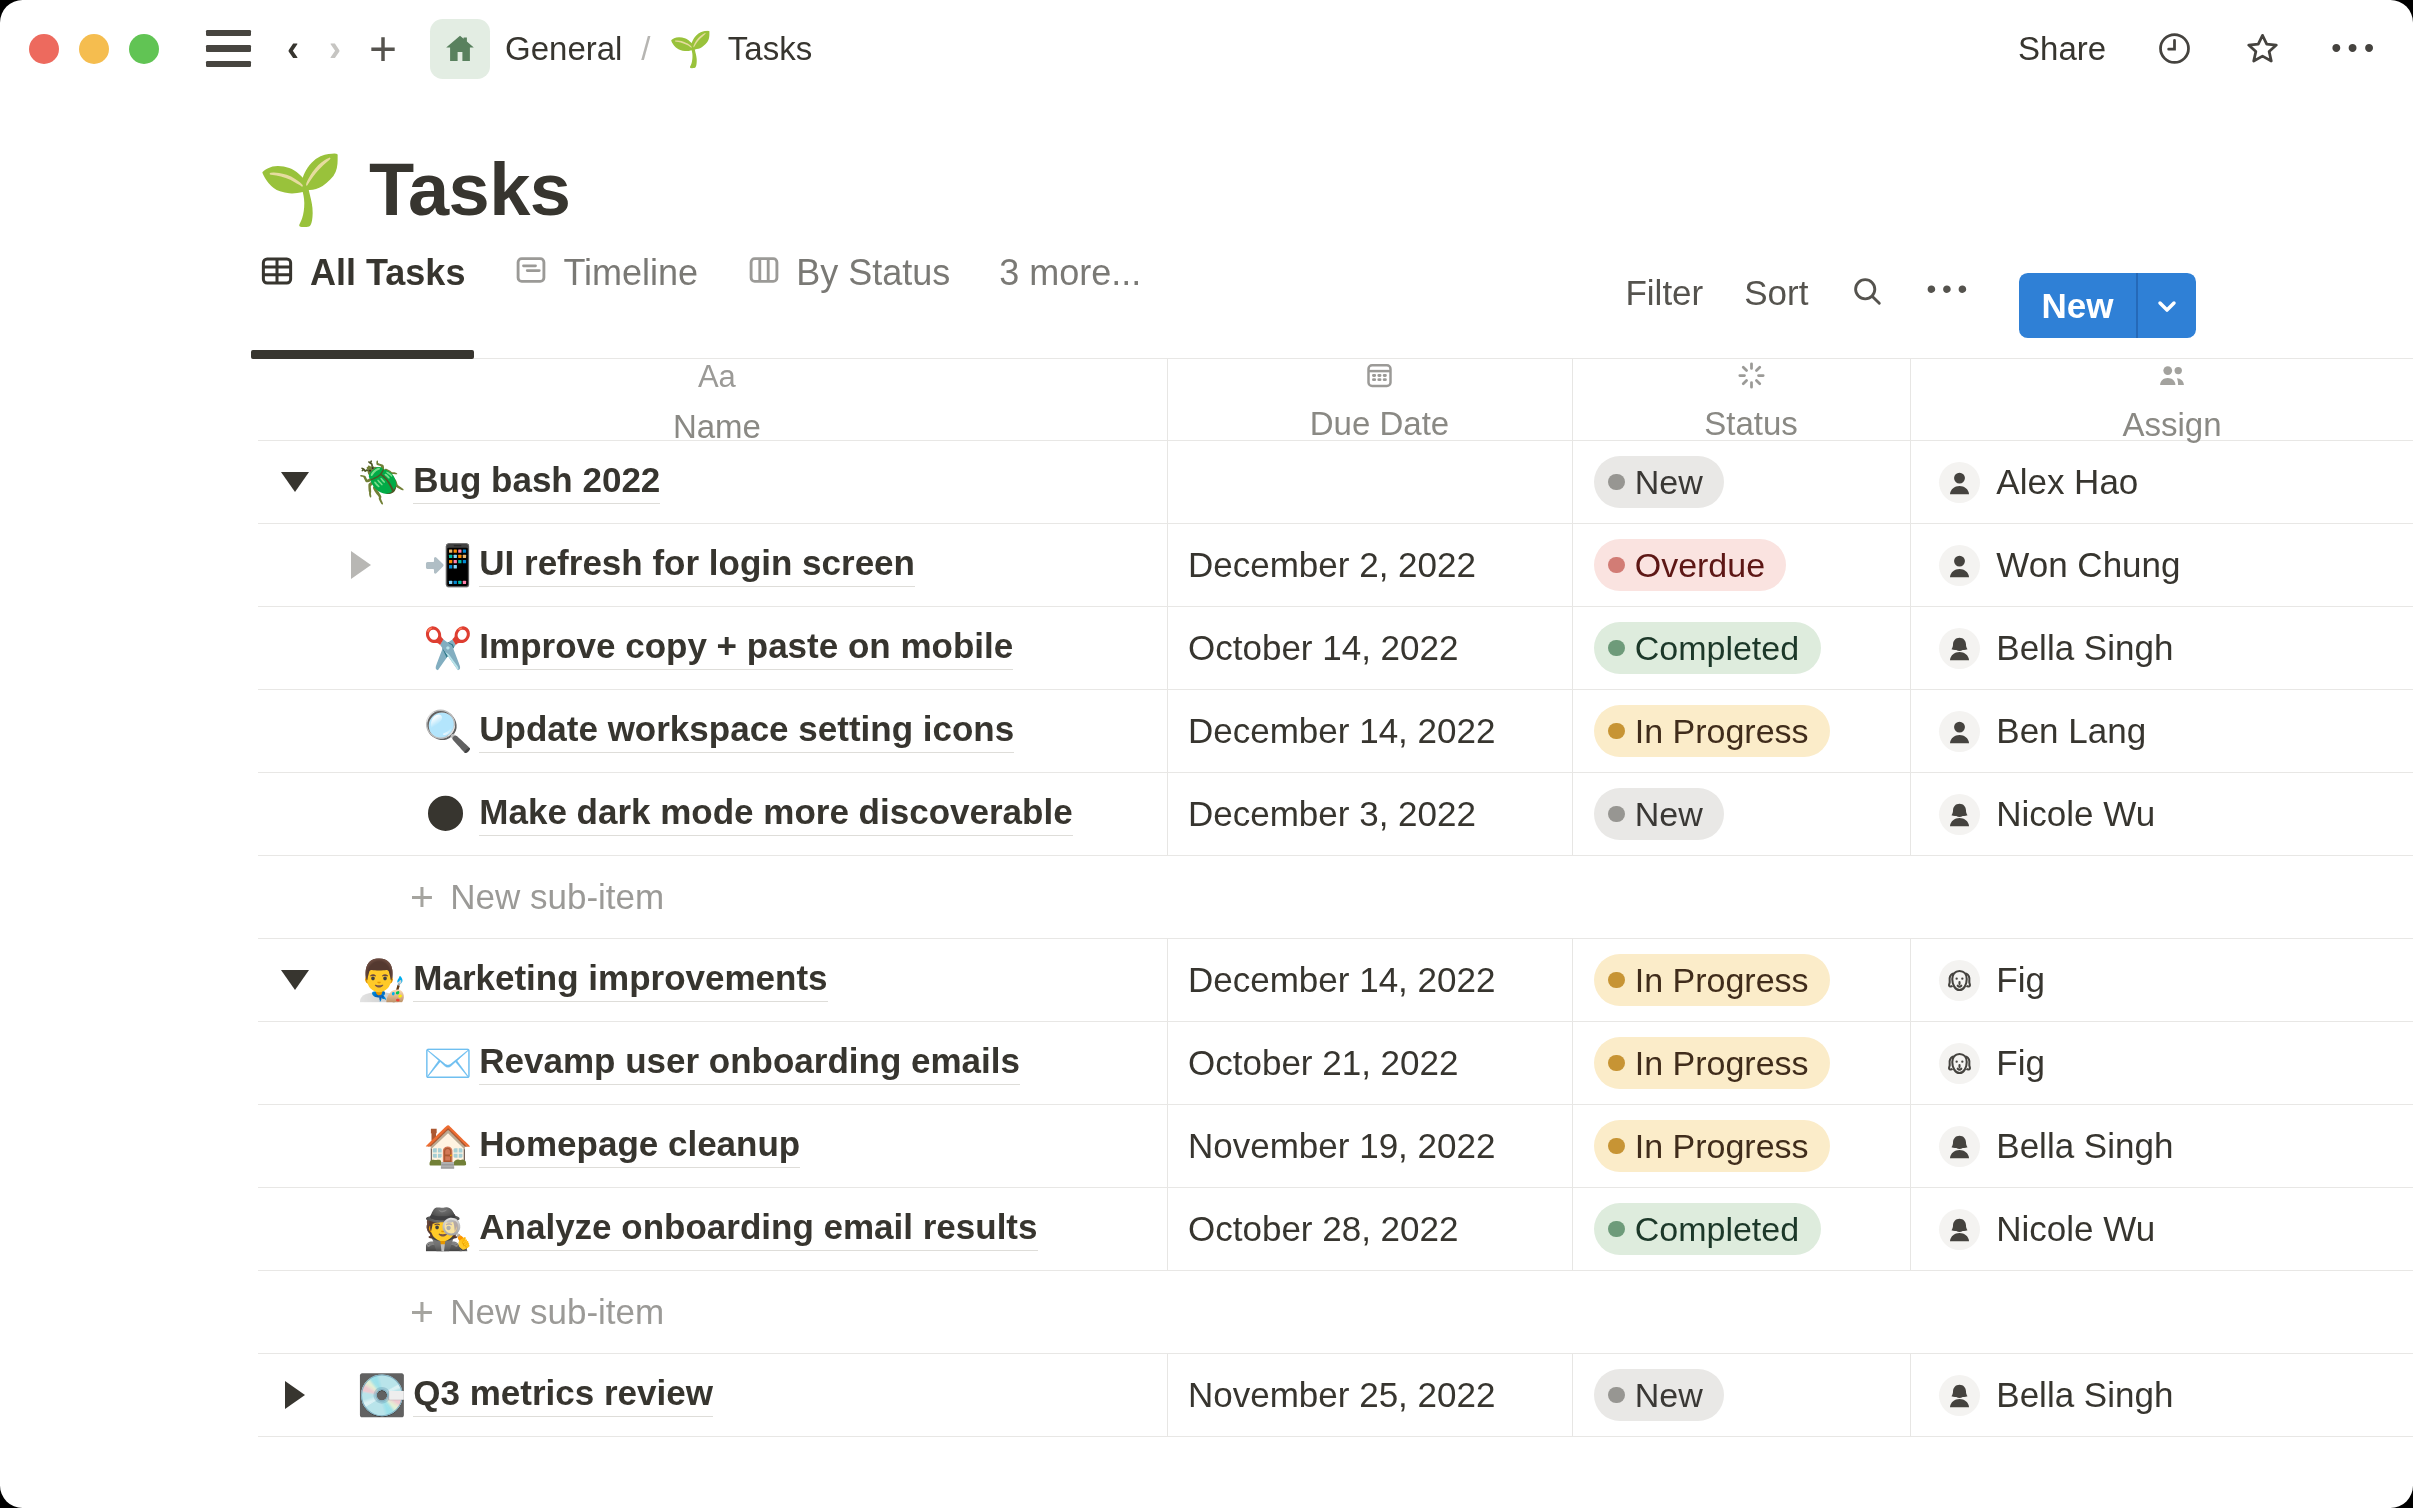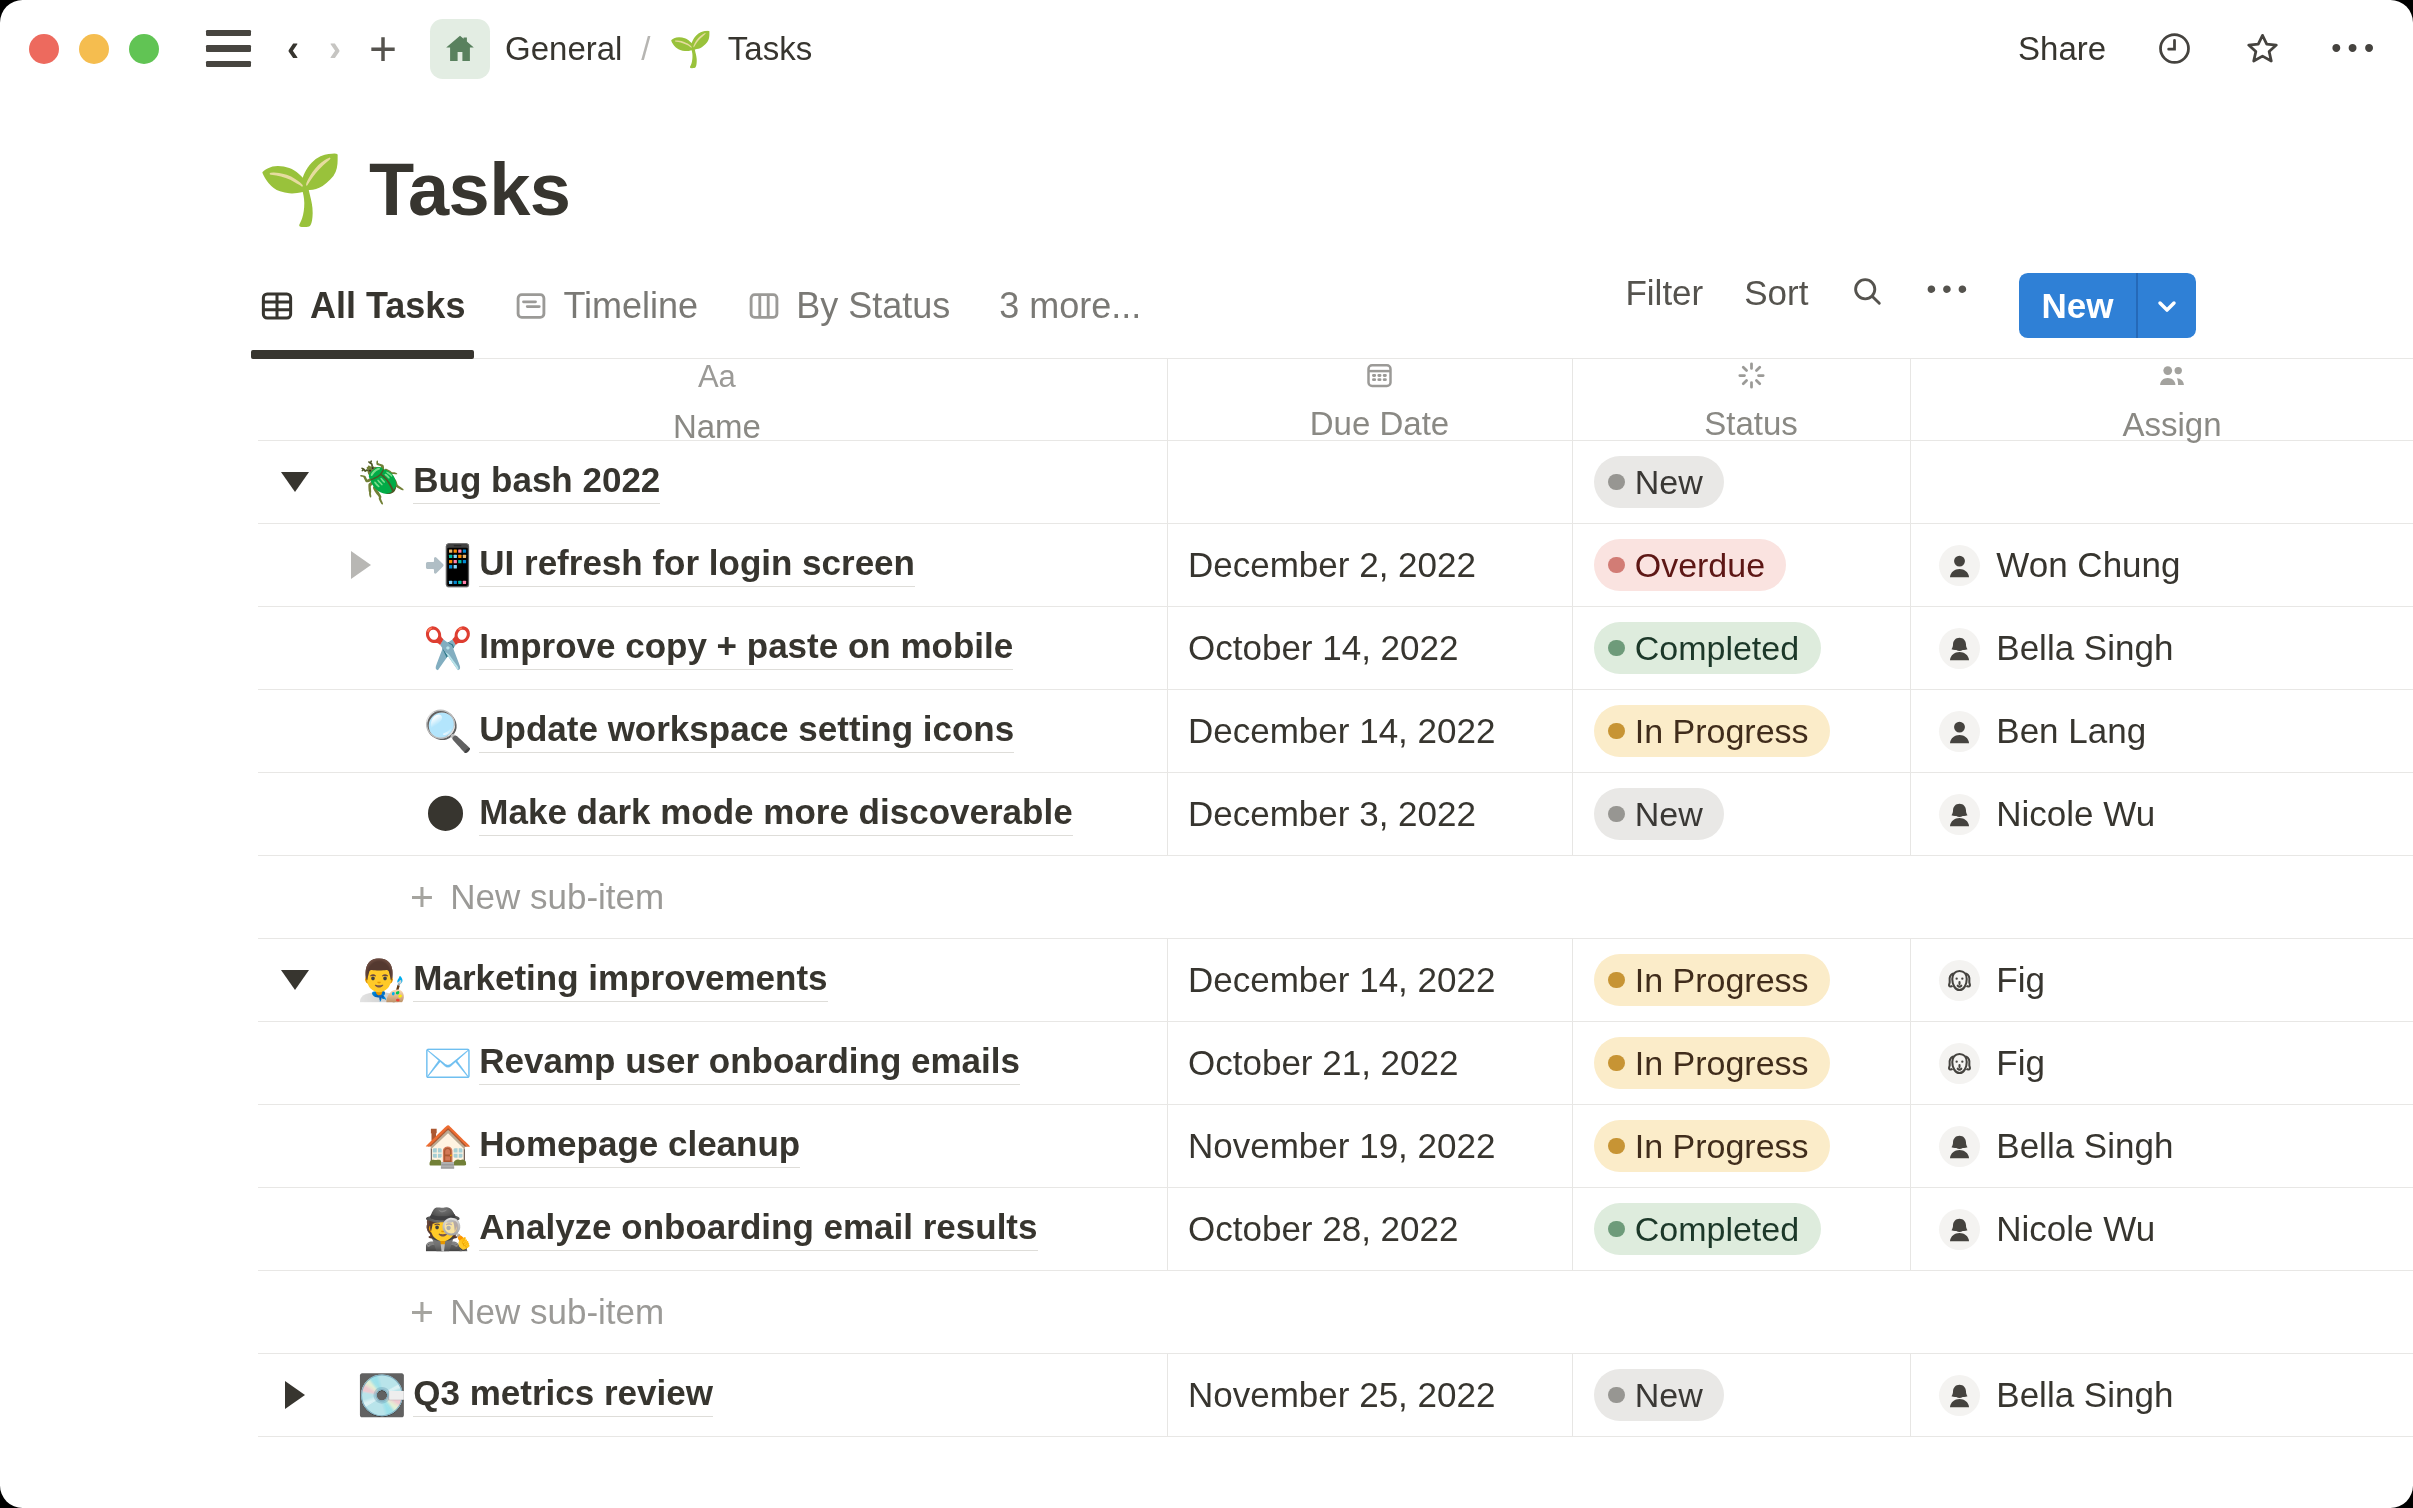--- a/index.html
+++ b/index.html
@@ -27,21 +27,21 @@
   .hdots { font-size:29px; letter-spacing:6.3px; color:#45433F; }
 
   
   .content { padding-left:258px; }
   .titlerow { margin-top:29px; height:126px; display:flex; align-items:center; gap:25px; }
   .titleemoji { font-size:69px; line-height:1; }
   .pagetitle { font-size:74px; font-weight:700; letter-spacing:-0.6px; color:#37352F; }
 
   .tabsrow { position:relative; height:107px; display:flex; align-items:center; padding-right:217px; }
   .tabsrow::after { content:""; position:absolute; left:0; right:0; bottom:0; height:1.3px; background:#E8E7E5; }
-  .tab { display:flex; align-items:center; gap:14px; margin-right:48px; position:relative; height:100%; cursor:pointer; }
+  .tab { display:flex; align-items:flex-start; gap:14px; margin-right:48px; position:relative; height:100%; cursor:pointer; }
   .tab .tlabel { font-size:36px; color:#7A7975; font-weight:400; white-space:nowrap; }
   .tab.active .tlabel { color:#37352F; font-weight:700; }
   .tab.active::after { content:""; position:absolute; left:-7.5px; right:-8.8px; bottom:0; height:8.8px; background:#37352F; border-radius:1.9px; z-index:2; }
   .tab-more { margin-left:1px; }
   .viewctrls { margin-left:auto; display:flex; gap:41px; }
   .ctrltxt { font-size:35px; color:#55534E; }
   .tooldots { font-size:28px; letter-spacing:5.7px; color:#55534E; }
   .newbtn { display:flex; align-items:stretch; height:65px; border-radius:8.8px; overflow:hidden; background:#2F80D6; color:#fff; margin-left:5px; cursor:pointer; }
   .newbtn .nb-main { display:flex; align-items:center; padding:0 22.6px; font-size:35px; font-weight:700; }
   .newbtn .nb-div { width:1.9px; background:#2569B8; }
@@ -231,20 +231,29 @@
         </div>
         <div class="cell bdr c-due">
             <span></span>
           </div>
         <div class="cell bdr c-status">
           <span class="pill s-new">
               <span class="dot"></span>
               <span>New</span>
             </span>
         </div>
+        <div class="cell c-assign">
+          <span class="avatar">
+              <svg width="31" height="31" viewBox="0 0 24 24" fill="#45433F">
+                <circle cx="12" cy="8.6" r="4.2"></circle>
+                <path d="M4.6 21c.5-4 3.6-6.3 7.4-6.3s6.9 2.3 7.4 6.3z"></path>
+              </svg>
+            </span>
+          <span>Alex Hao</span>
+        </div>
       </div>
 
       <div class="trow">
         <div class="cell bdr c-name child">
           <span class="toggle">
               <span class="tri-right lite"></span>
             </span>
           <span class="rowicon">📲</span>
           <span class="rowtitle">UI refresh for login screen</span>
         </div>

